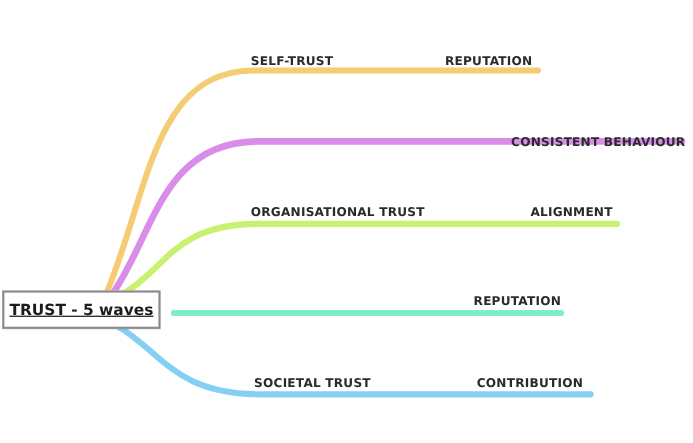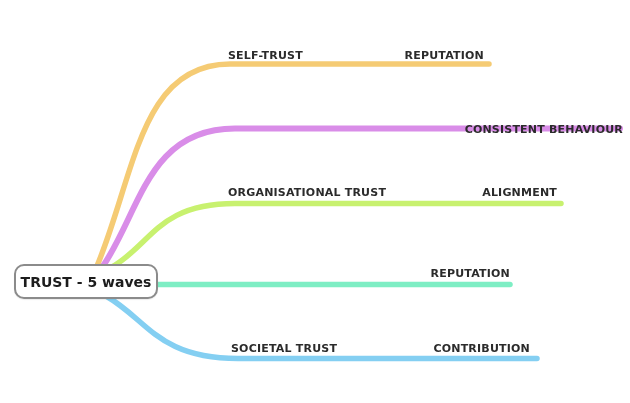--- a/index.html
+++ b/index.html
@@ -43,33 +43,34 @@
     font-weight: 700;
     letter-spacing: 0.2px;
     color: #2b2b2b;
     white-space: nowrap;
     line-height: 13px;
     text-align: right;
     cursor: pointer;
   }
   .root-node {
     position: absolute;
-    left: 14px;
+    left: 2px;
     top: 264px;
     width: 140px;
     height: 31px;
     background: #ffffff;
     border: 2px solid #8b8b8b;
-    border-radius: 10px;
+    border-radius: 0;
     box-shadow: inset 0 0 0 1px rgba(255,255,255,0.8), 0 1px 1px rgba(0,0,0,0.08);
     display: flex;
     align-items: center;
     justify-content: center;
     cursor: pointer;
     z-index: 2;
+    text-decoration: underline;
   }
   .root-node .root-label {
     font-size: 14px;
     font-weight: 700;
     color: #1c1c1c;
     white-space: nowrap;
   }
 </style>
 </head>
 <body>

